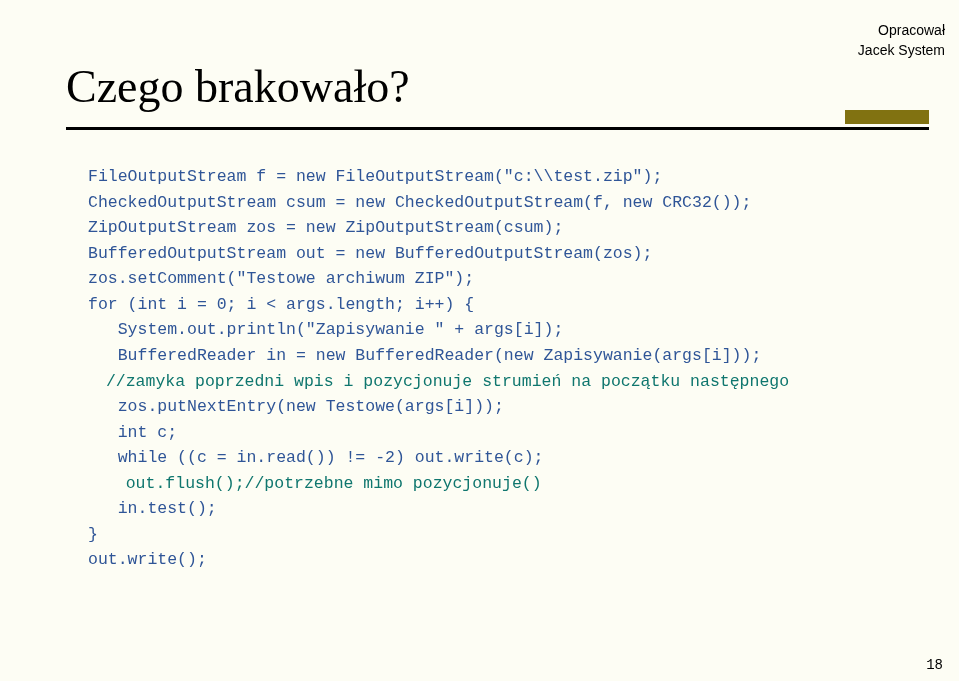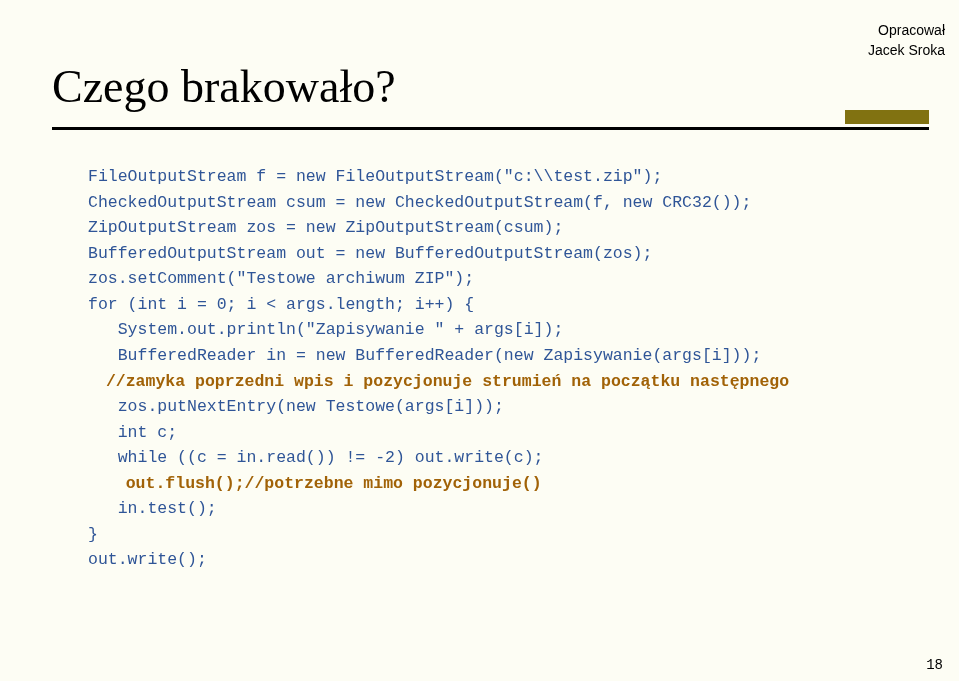--- a/index.html
+++ b/index.html
@@ -16,21 +16,21 @@
     right: 14px;
     text-align: right;
     font-family: Arial, Helvetica, sans-serif;
     font-size: 14px;
     color: #000;
     line-height: 1.15;
   }
   .title-wrap {
     position: absolute;
     top: 44px;
-    left: 36px;
+    left: 50px;
     right: 30px;
   }
   .title {
     font-family: "Times New Roman", Times, serif;
     font-size: 46px;
     font-weight: 400;
     color: #000;
   }
   .title-underline {
     margin-top: 14px;
@@ -50,36 +50,36 @@
   .code {
     position: absolute;
     top: 152px;
     left: 72px;
     font-family: "Courier New", Courier, monospace;
     font-size: 16.5px;
     line-height: 1.55;
     color: #2f5597;
     white-space: pre;
   }
-  .code .bold { font-weight: bold; color: #a16207; }
+  .code .bold { font-weight: normal; color: #0f766e; }
   .pagenum {
     position: absolute;
     bottom: 12px;
     right: 20px;
     font-family: Liberation Mono, monospace;
     font-size: 14px;
     color: #000;
   }
 </style>
 </head>
 <body>
 
 <div class="credit">
   <div>Opracował</div>
-  <div>Jacek Sroka</div>
+  <div>Jacek System</div>
 </div>
 
 <div class="title-wrap">
   <div class="title">Czego brakowało?</div>
   <div class="title-underline"></div>
 </div>
 
 <div class="code"><span>FileOutputStream f = new FileOutputStream("c:\\test.zip");</span>
 <span>CheckedOutputStream csum = new CheckedOutputStream(f, new CRC32());</span>
 <span>ZipOutputStream zos = new ZipOutputStream(csum);</span>

